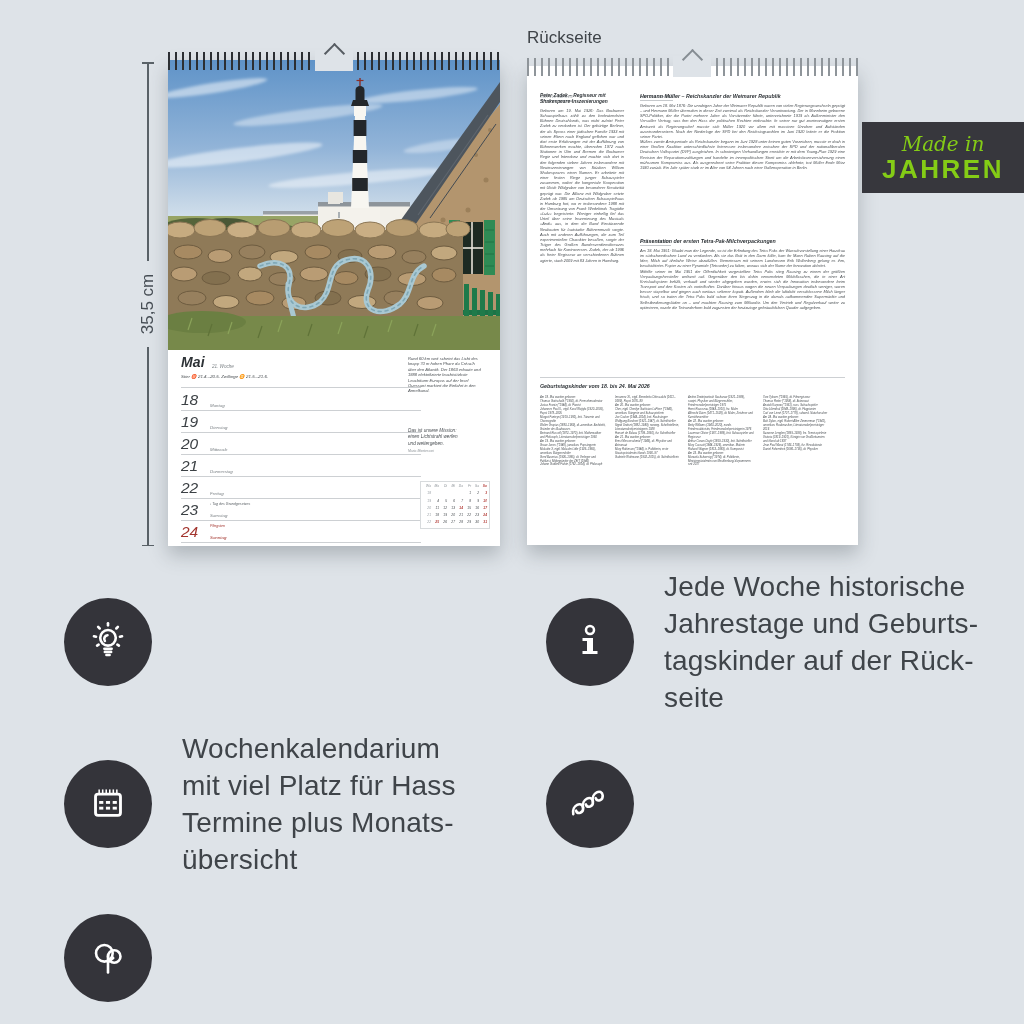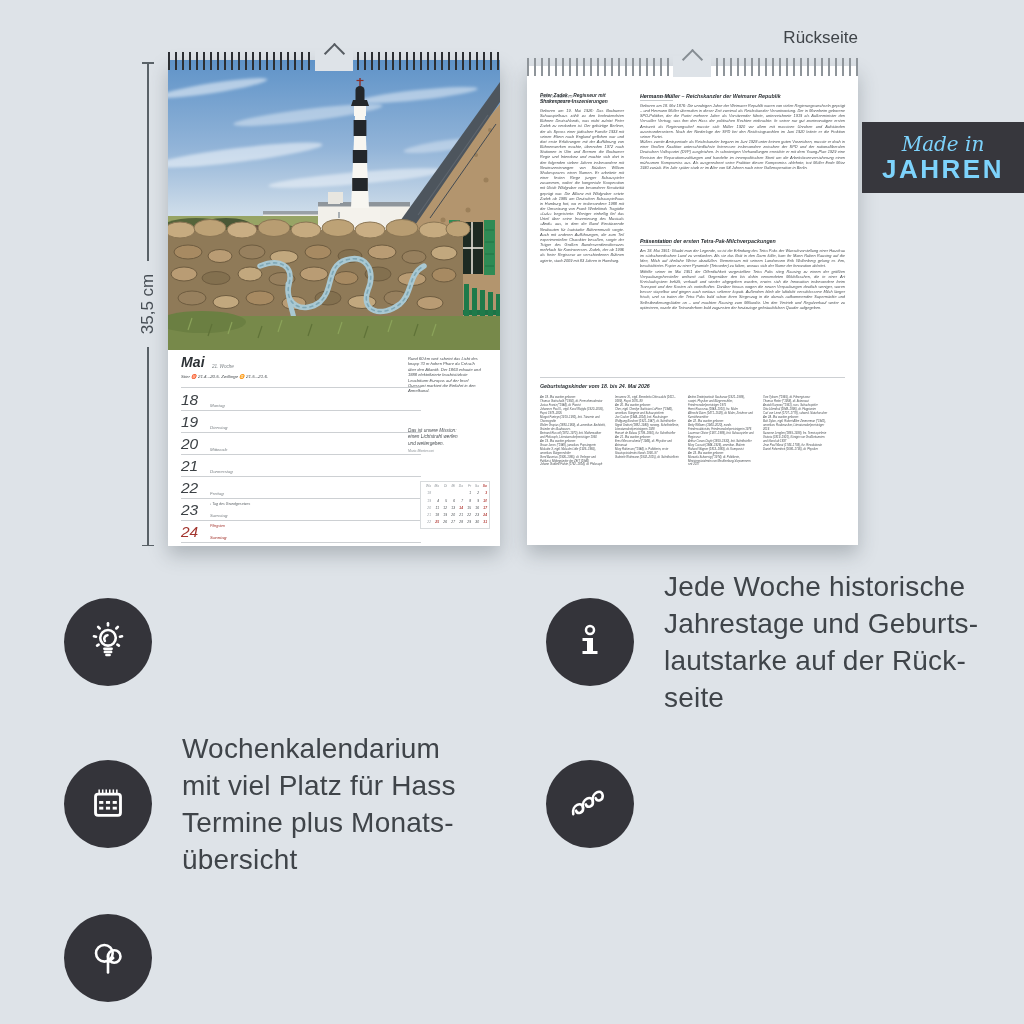--- a/index.html
+++ b/index.html
@@ -11,21 +11,21 @@
   
   .dim-h{display:flex;align-items:center;height:16px;color:#474e55;}
   .dim-h .ln{flex:1;height:1.5px;background:#5a6268;}
   .dim-h .tick{width:1.5px;height:12px;background:#5a6268;}
   .dim-h .lbl{padding:0 14px;font-size:17px;}
   .dim-v{display:flex;flex-direction:column;align-items:center;width:18px;color:#474e55;}
   .dim-v .ln{width:1.5px;flex:1;background:#5a6268;}
   .dim-v .tick{height:1.5px;width:12px;background:#5a6268;}
   .dim-v .lbl{height:86px;display:flex;align-items:center;justify-content:center;}
   .dim-v .lbl span{transform:rotate(-90deg);white-space:nowrap;font-size:17px;display:block;}
-  .back-title{font-size:17px;text-align:right;color:#3f4449;}
+  .back-title{font-size:17px;text-align:left;color:#3f4449;}
 
   
   .page{background:#fff;box-shadow:0 9px 18px rgba(50,60,70,.28);font-style:italic;}
   .spiral{height:18px;background:repeating-linear-gradient(90deg,#2c2f33 0 2px,transparent 2px 7px);}
   .spiral.light{background:repeating-linear-gradient(90deg,#8f959a 0 2px,transparent 2px 7px);}
   .patch{background:#dee3e8;}
   .hanger{width:13px;height:13px;transform:rotate(45deg);border-top:2.5px solid #565c62;border-left:2.5px solid #565c62;background:transparent;}
   .hanger.light{border-color:#868d93;}
 
   
@@ -50,21 +50,21 @@
   .mini-cal{border:.5px solid #d8dbdd;padding:1px 2px;background:#fff;}
 
   
   .sec-label{font-size:3.1px;letter-spacing:.5px;color:#8d9398;border-bottom:.5px solid #c6c9cc;display:inline-block;padding-bottom:1px;}
   .sec-title{font-weight:bold;color:#2e3337;line-height:1.25;}
   .sec-body{color:#4a4f53;text-align:justify;line-height:1.32;}
   .bday-head{font-size:5.3px;font-weight:bold;color:#2e3337;}
   .bday-col{font-size:2.8px;line-height:1.42;color:#4a4f53;}
 
   
-  .badge{background:#37373d;color:#7dd3fc;display:flex;flex-direction:column;align-items:center;justify-content:center;}
+  .badge{background:#37373d;color:#84cc16;display:flex;flex-direction:column;align-items:center;justify-content:center;}
   .badge .l1{font-family:"DejaVu Serif",serif;font-style:italic;font-size:20px;line-height:22px;}
   .badge .l2{font-weight:bold;font-size:26px;letter-spacing:2.5px;line-height:28px;}
 
   
   .features{display:grid;grid-template-columns:482px 468px;grid-template-rows:152px 172px 136px;}
   .feature{display:flex;align-items:center;}
   .ficon{width:88px;height:88px;border-radius:50%;background:#34343a;flex:0 0 88px;
          display:flex;align-items:center;justify-content:center;margin-right:30px;}
   .ftext{font-size:28px;line-height:37px;color:#3f4449;letter-spacing:.2px;}
 </style>
@@ -468,21 +468,21 @@
       <div class="ficon">
         <svg width="50" height="50" viewBox="0 0 100 100">
           <circle cx="50" cy="26" r="8" fill="none" stroke="#ffffff" stroke-width="5"></circle>
           <rect x="44" y="42" width="12" height="28" fill="#ffffff"></rect>
           <rect x="35" y="42" width="10" height="6" fill="#ffffff"></rect>
           <rect x="35" y="68" width="30" height="6" fill="#ffffff"></rect>
         </svg>
       </div>
       <div class="ftext pre">Jede Woche historische
 Jahrestage und Geburts-
-lautstarke auf der Rück-
+tagskinder auf der Rück-
 seite</div>
     </div>
 
     <div class="feature">
       <div class="ficon">
         <svg width="52" height="52" viewBox="0 0 100 100" fill="none" stroke="#ffffff">
           <rect x="26" y="31" width="48" height="41" rx="5" stroke-width="5.5"></rect>
           <g stroke-width="3">
               <line x1="33" y1="22" x2="33" y2="32"></line>
               <line x1="39.8" y1="22" x2="39.8" y2="32"></line>

